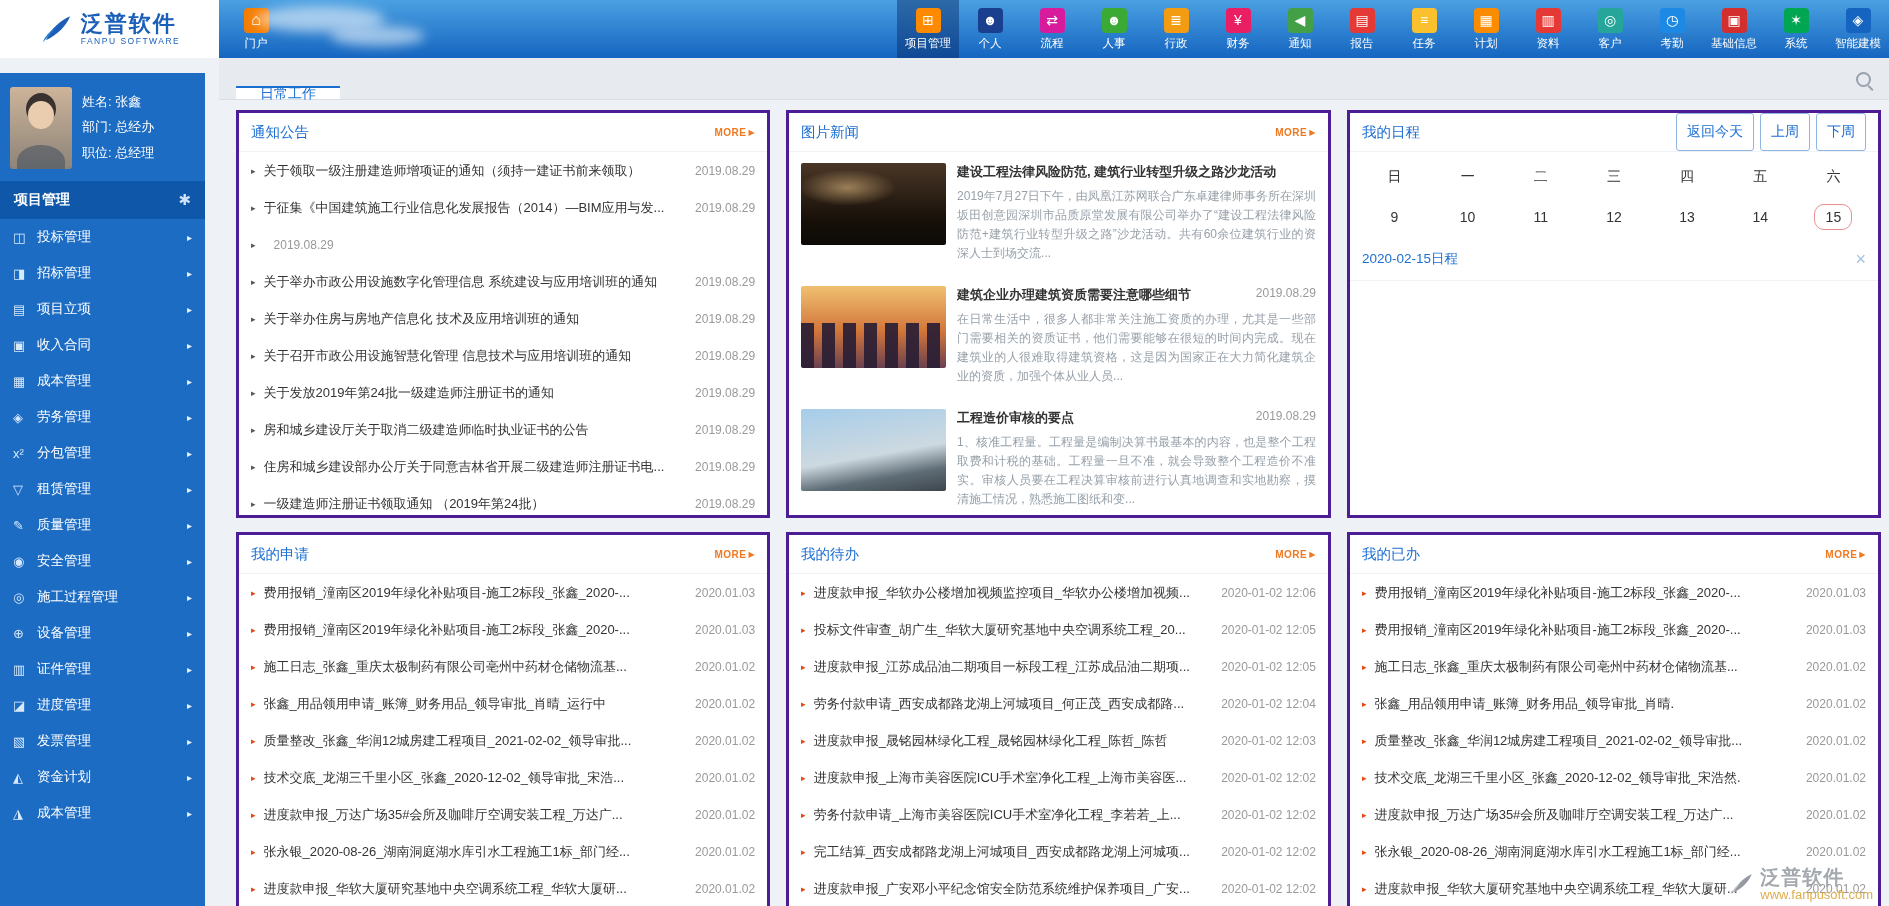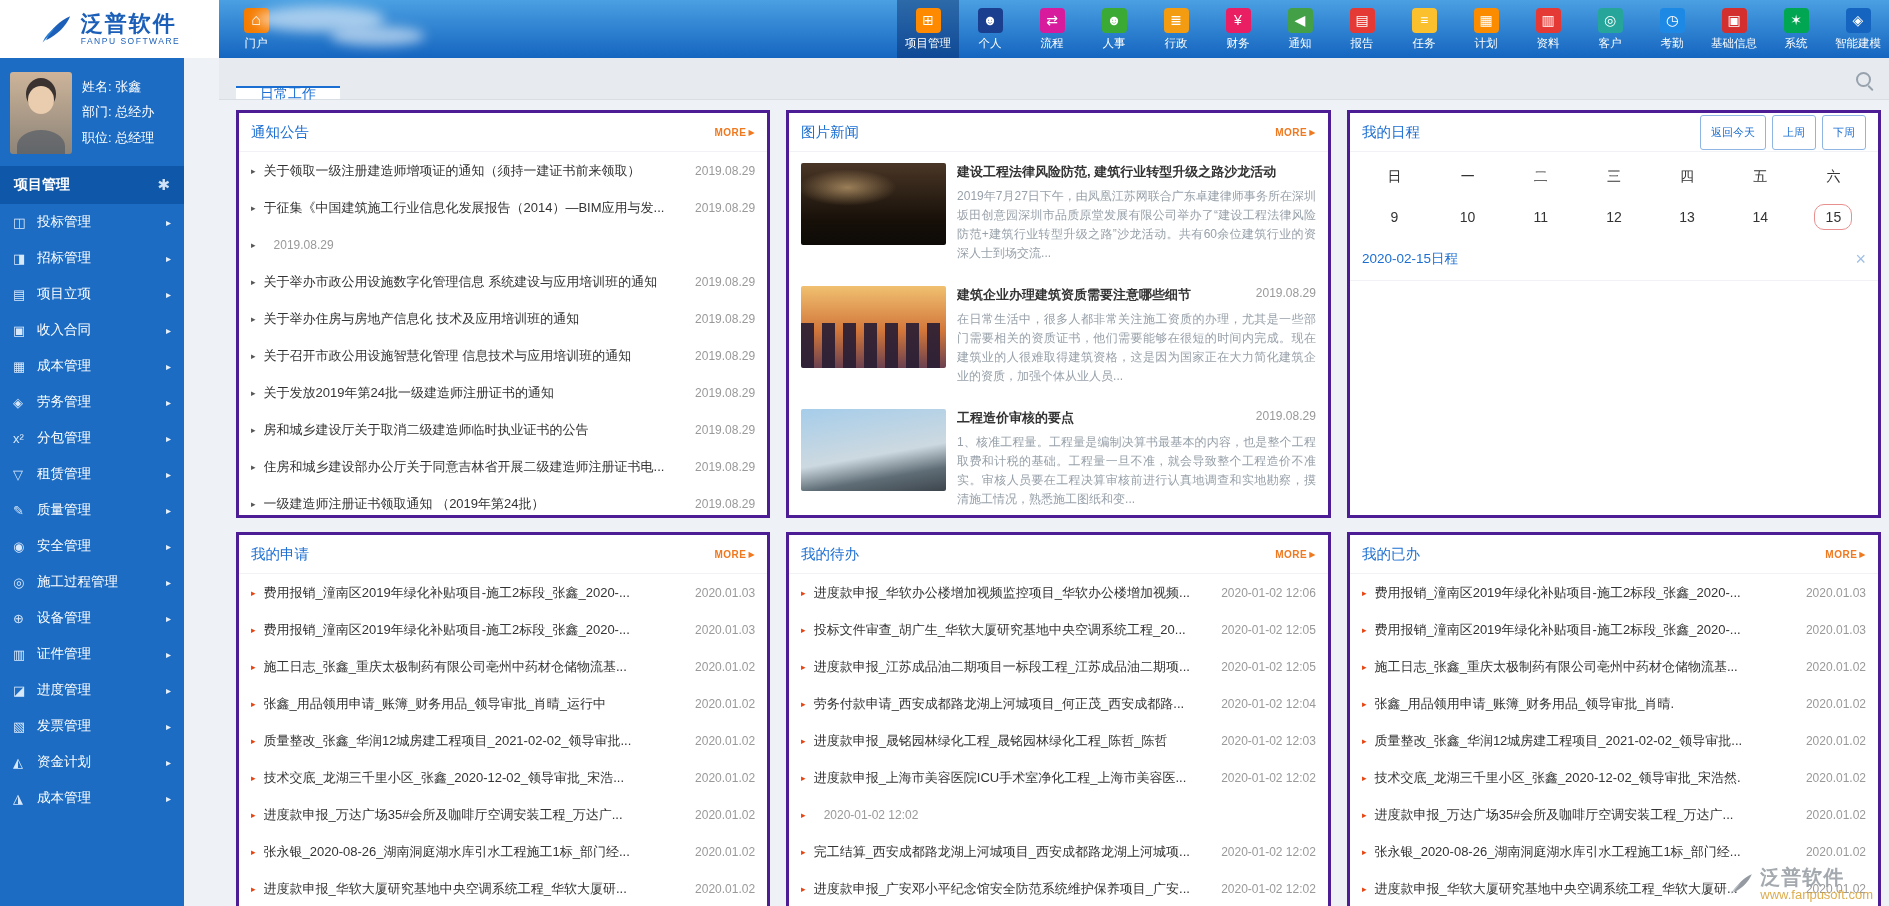--- a/index.html
+++ b/index.html
@@ -17,21 +17,21 @@
   .cloud{position:absolute;background:rgba(255,255,255,.55);border-radius:50%;filter:blur(6px);}
   .cloud1{left:255px;top:6px;width:130px;height:26px;}
   .cloud2{left:330px;top:26px;width:95px;height:20px;}
   .topnav{margin-left:auto;display:flex;height:58px;}
   .nav-item{width:62px;display:flex;flex-direction:column;align-items:center;justify-content:center;gap:3px;cursor:pointer;box-sizing:border-box;}
   .nav-item.active{background:rgba(8,40,100,.45);}
   .nav-ic{width:25px;height:25px;border-radius:4px;color:#fff;display:flex;align-items:center;justify-content:center;font-size:14px;}
   .nav-label{color:#fff;font-size:11.5px;white-space:nowrap;}
 
   
-  .sidebar{position:absolute;top:58px;left:0;bottom:0;width:184px;background:var(--sidebar);z-index:4;}
+  .sidebar{position:absolute;top:73px;left:0;bottom:0;width:205px;background:var(--sidebar);z-index:4;}
   .user-card{display:flex;gap:10px;padding:14px 10px 12px 10px;align-items:flex-start;}
   .avatar{width:62px;height:82px;border-radius:3px;flex:none;background:linear-gradient(180deg,#cdb49a,#8d8478);position:relative;overflow:hidden;}
   .avatar::before{content:"";position:absolute;top:14px;left:50%;transform:translateX(-50%);width:26px;height:28px;border-radius:50%;background:#e9cdae;box-shadow:0 -6px 0 2px #3a3230;}
   .avatar::after{content:"";position:absolute;bottom:-8px;left:50%;transform:translateX(-50%);width:48px;height:32px;border-radius:50% 50% 0 0;background:#44506090;}
   .user-lines{color:#fff;font-size:13px;line-height:1.95;padding-top:2px;}
   .section-head{height:38px;background:#0f57a8;display:flex;align-items:center;justify-content:space-between;padding:0 14px;color:#fff;font-size:14px;font-weight:bold;}
   .gear{font-weight:normal;color:#cfe2f8;font-size:15px;cursor:pointer;}
   .menu-item{height:36px;display:flex;align-items:center;padding:0 13px;color:#fff;font-size:13.5px;cursor:pointer;}
   .mi-ic{width:24px;font-size:13px;color:#d8e8fb;flex:none;}
   .mi-label{flex:1;}
@@ -63,21 +63,21 @@
   .img-meeting{background:radial-gradient(70px 26px at 32% 30%,rgba(240,200,140,.55),transparent 70%),linear-gradient(180deg,#4a3626,#171009 70%,#0d0a07);}
   .img-city{background:repeating-linear-gradient(90deg,rgba(42,30,52,.92) 0 13px,rgba(42,30,52,0) 13px 21px) 0 100%/100% 55% no-repeat,linear-gradient(180deg,#f0c070,#d2763a 55%,#6a4050);}
   .img-crane{background:linear-gradient(170deg,#a6cdea 0%,#cdd9e0 55%,#5f6d76 78%,#3d454c);}
   .news-title{font-size:13px;color:#333;margin-bottom:6px;overflow:hidden;}
   .nt{font-weight:bold;}
   .nd{float:right;color:#999;font-size:12px;font-weight:normal;margin-left:8px;}
   .news-body{margin:0;font-size:12px;color:#97a0a9;line-height:19px;text-align:justify;overflow:hidden;max-height:76px;}
 
   
   .cal-btns{display:flex;gap:6px;}
-  .cal-btn{border:1px solid #8fb6e2;color:var(--accent);font-size:11px;padding:9px 10px;border-radius:3px;background:#fff;cursor:pointer;white-space:nowrap;}
+  .cal-btn{border:1px solid #8fb6e2;color:var(--accent);font-size:14px;padding:9px 10px;border-radius:3px;background:#fff;cursor:pointer;white-space:nowrap;}
   .week,.dates{display:grid;grid-template-columns:repeat(7,1fr);text-align:center;}
   .week{padding:16px 8px 8px;font-size:14px;color:#333;}
   .wd{cursor:default;}
   .dates{padding:10px 8px 6px;font-size:14px;color:#333;}
   .day{justify-self:center;min-width:24px;line-height:24px;padding:0 6px;border:1px solid transparent;cursor:pointer;}
   .day.active{border-color:#e89090;border-radius:10px;}
   .sched{display:flex;justify-content:space-between;align-items:center;padding:14px 12px 12px;color:var(--accent);font-size:13.5px;border-bottom:1px solid #f0f2f5;}
   .close{color:#9fc0e4;font-size:18px;cursor:pointer;line-height:1;}
 
   
@@ -595,20 +595,21 @@
             </div>
 
             <div class="row">
               <span class="bullet">▸</span>
               <span class="rtext">进度款申报_上海市美容医院ICU手术室净化工程_上海市美容医...</span>
               <span class="rdate">2020-01-02 12:02</span>
             </div>
 
             <div class="row">
               <span class="bullet">▸</span>
+              <span class="rtext">劳务付款申请_上海市美容医院ICU手术室净化工程_李若若_上...</span>
               <span class="rdate">2020-01-02 12:02</span>
             </div>
 
             <div class="row">
               <span class="bullet">▸</span>
               <span class="rtext">完工结算_西安成都路龙湖上河城项目_西安成都路龙湖上河城项...</span>
               <span class="rdate">2020-01-02 12:02</span>
             </div>
 
             <div class="row">

